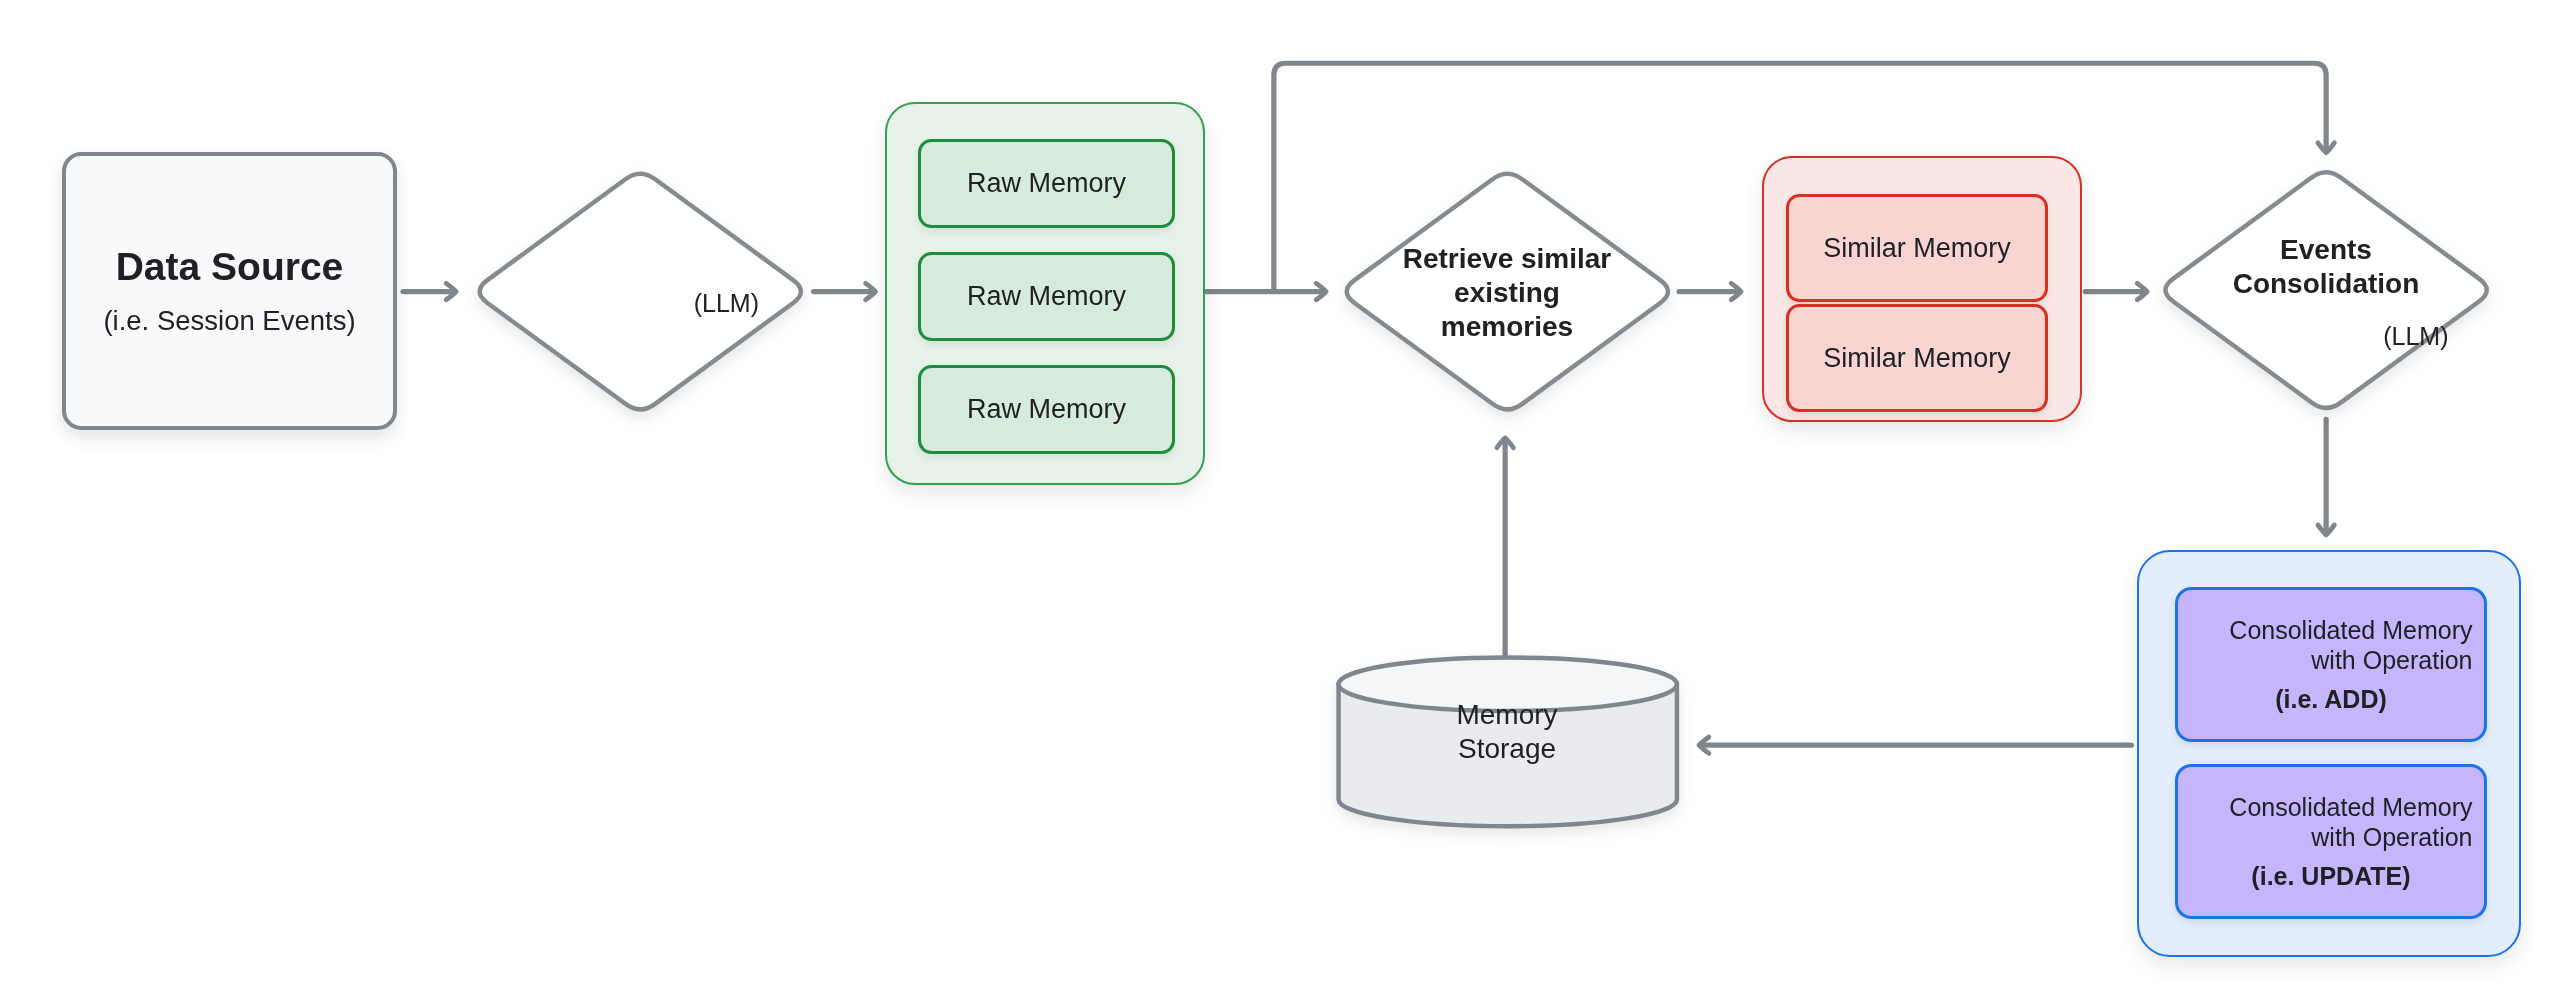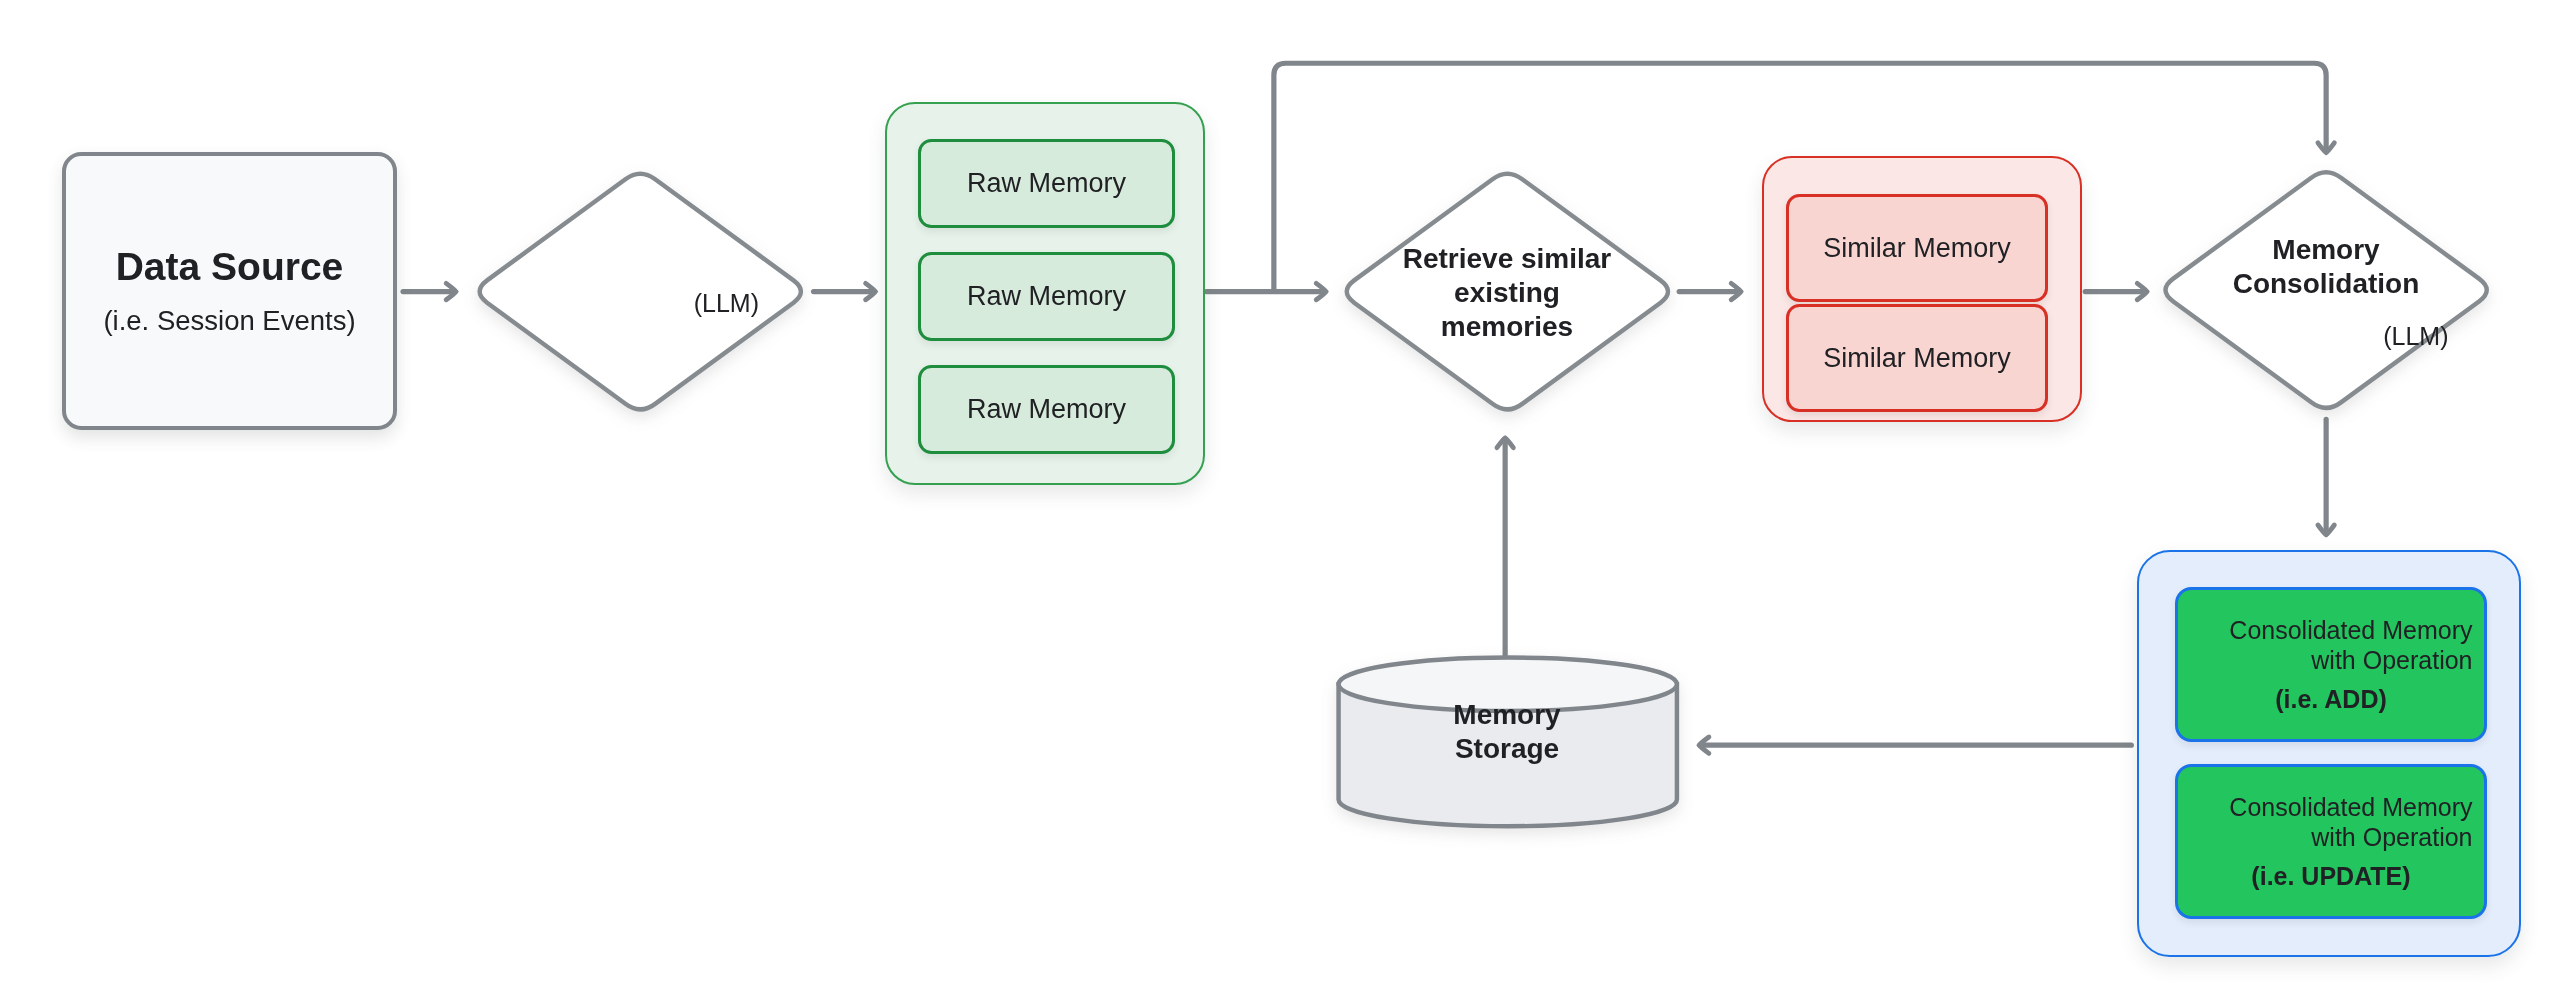--- a/index.html
+++ b/index.html
@@ -59,33 +59,33 @@
   }
   .memcard.green.g1{top:35px}.memcard.green.g2{top:148px}.memcard.green.g3{top:261px}
   .memcard.red{
     left:22px;width:262px;height:108px;
     background:#f9d5d2;border:3.7px solid #d93025;border-radius:13.4px;
     font-size:27px;font-weight:500;
   }
   .memcard.red.r1{top:36px}.memcard.red.r2{top:146px}
   .memcard.blue{
     left:36px;width:312px;height:155px;
-    background:#22c55e;border:3.7px solid #1a73e8;border-radius:16.4px;
+    background:#c4b5fd;border:3.7px solid #1a73e8;border-radius:16.4px;
     font-size:25px;
   }
   .memcard.blue.b1{top:35px}.memcard.blue.b2{top:212px}
   .memcard.blue .m-title{font-weight:500;max-width:283px;line-height:1.2;}
   .memcard.blue .m-sub{font-weight:700;margin-top:10.4px;}
   .lbl-extraction{left:640px;top:293px;width:238px;}
   .lbl-extraction .node-title{display:inline-block;max-width:193px;}
   .lbl-retrieve{left:1507px;top:293px;width:245px;}
   .lbl-retrieve .node-title{display:inline-block;max-width:227px;}
   .lbl-consolidation{left:2326px;top:292px;width:245px;}
   .lbl-consolidation .node-title{display:inline-block;max-width:223px;}
-  .lbl-storage{left:1507px;top:732px;width:178px;font-weight:700;font-size:28px;text-align:center;}
+  .lbl-storage{left:1507px;top:732px;width:178px;font-weight:400;font-size:28px;text-align:center;}
 </style>
 </head>
 <body>
 
 <div class="canvas">
 
   <svg class="layer" width="2576" height="1001" viewBox="0 0 3464 1346">
     <defs>
       <marker id="chev" markerUnits="userSpaceOnUse" markerWidth="40" markerHeight="40" viewBox="-20 -20 40 40" refX="-1" refY="0" orient="auto">
         <path d="M -13 -11 Q -2 -3 0 0 Q -2 3 -13 11" fill="none" stroke="#80868b" stroke-width="6.5" stroke-linecap="round"></path>
@@ -133,21 +133,21 @@
   <div class="node-label lbl-retrieve">
     <span class="node-title">Retrieve similar existing memories</span>
   </div>
 
   <div class="container red">
     <div class="memcard red r1">Similar Memory</div>
     <div class="memcard red r2">Similar Memory</div>
   </div>
 
   <div class="node-label lbl-consolidation">
-    <span class="node-title">Memory Consolidation</span>
+    <span class="node-title">Events Consolidation</span>
     <div class="node-sub">(LLM)</div>
   </div>
 
   <div class="container blue">
     <div class="memcard blue b1">
       <div class="m-title">Consolidated Memory with Operation</div>
       <div class="m-sub">(i.e. ADD)</div>
     </div>
     <div class="memcard blue b2">
       <div class="m-title">Consolidated Memory with Operation</div>

